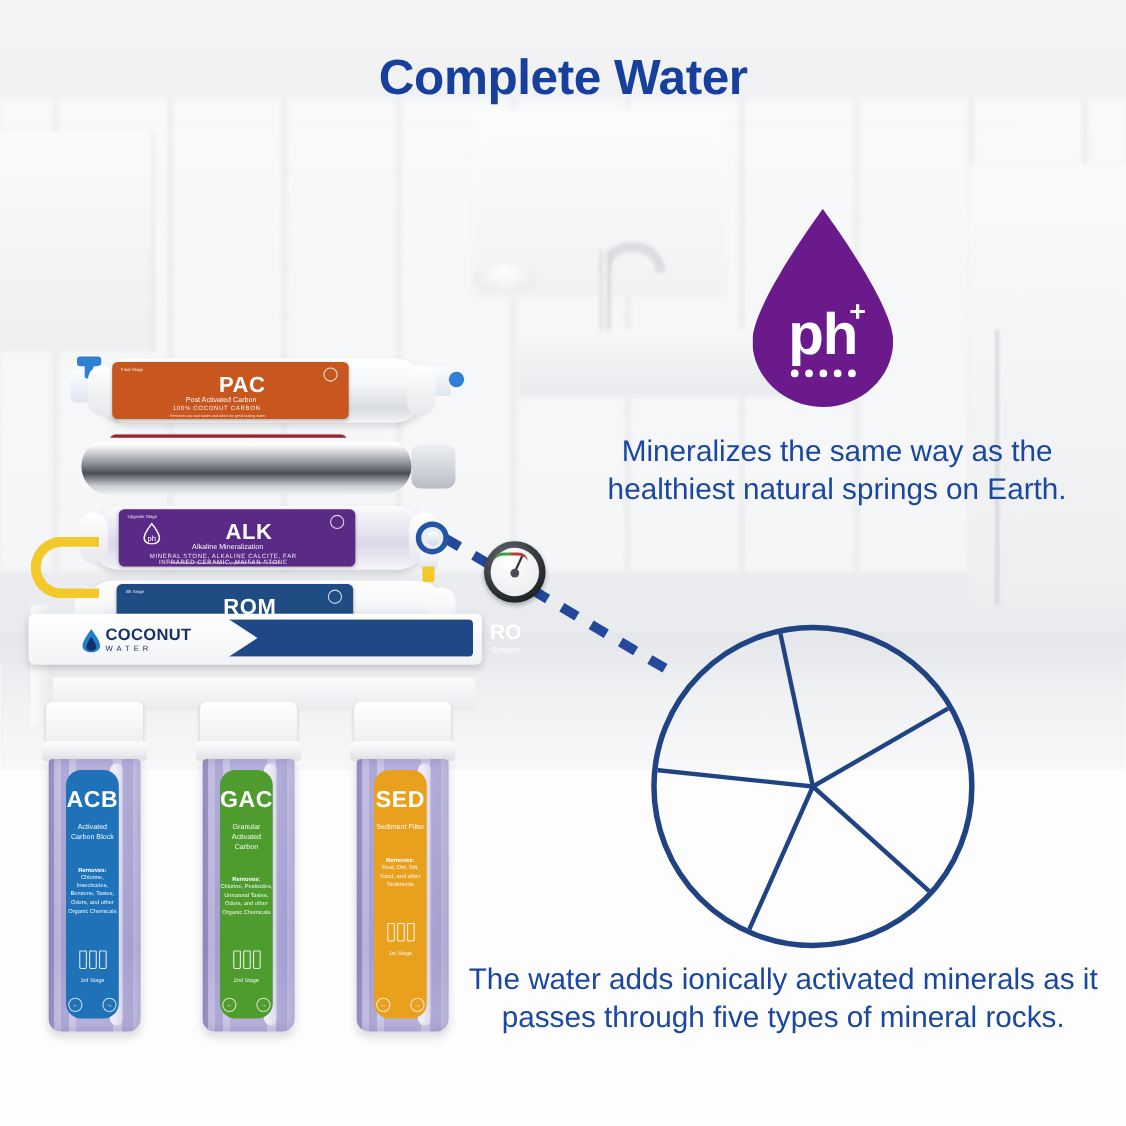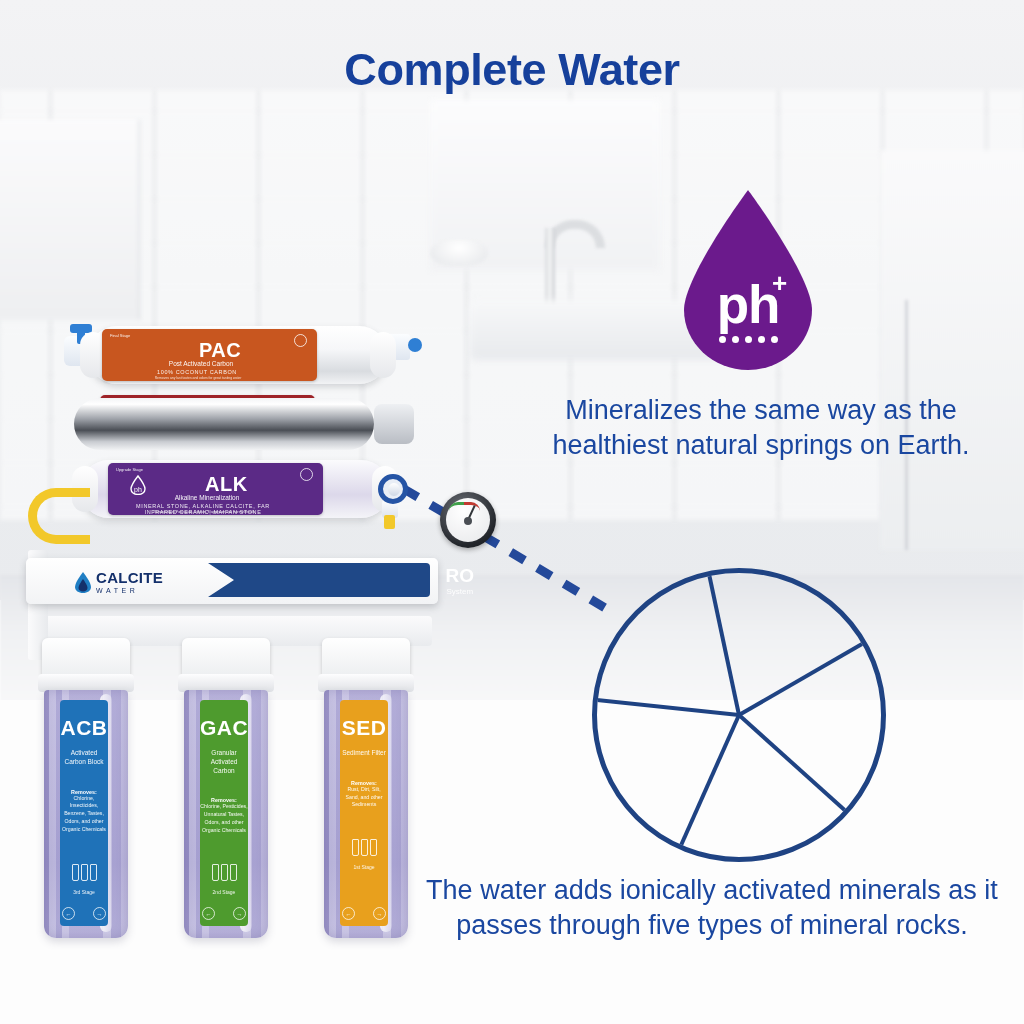--- a/index.html
+++ b/index.html
@@ -206,21 +206,21 @@
       linear-gradient(180deg,#cfcbe6,#b9b4d8 70%,#cdc9e4);
     box-shadow:inset 0 0 12px rgba(90,82,140,.3), 0 4px 8px rgba(80,80,110,.2);
   }
   .housing .shine{
     position:absolute; left:60px; top:56px; width:12px; height:238px;
     background:linear-gradient(90deg,rgba(255,255,255,.85),rgba(255,255,255,.25));
     border-radius:6px;
   }
   .hlabel{
     position:absolute; left:20px; top:62px; width:48px; height:226px;
-    border-radius:4px; color:#fff; text-align:center;
+    border-radius:14px; color:#fff; text-align:center;
   }
   .hlabel .hcode{ font-size:21px; font-weight:bold; margin-top:16px; letter-spacing:.5px; }
   .hlabel .hname{ font-size:6.5px; margin-top:9px; line-height:1.35; opacity:.95; }
   .hlabel .hrem-t{ font-size:5.4px; font-weight:bold; margin-top:22px; }
   .hlabel .hrem{ font-size:5.2px; line-height:1.5; opacity:.95; }
   .hlabel .stage{ font-size:5px; margin-top:8px; opacity:.9; }
   .hlabel .stageicon{ margin-top:30px; display:flex; justify-content:center; gap:2px; align-items:flex-end; }
   .hlabel .stageicon i{ display:block; width:7px; height:17px; border:1px solid rgba(255,255,255,.85); border-radius:1px 1px 2px 2px; }
   .hlabel .arrows{ position:absolute; left:2px; bottom:6px; width:44px; display:flex; justify-content:space-between; }
   .hlabel .arrows i{ width:13px; height:13px; border-radius:50%; border:1px solid rgba(255,255,255,.75);
@@ -607,31 +607,43 @@
         <text x="8" y="17" font-size="7" fill="#fff" text-anchor="middle" font-family="Liberation Sans, sans-serif">ph</text>
       </svg>
       <div class="code">ALK</div>
       <div class="name">Alkaline Mineralization</div>
       <div class="caps">MINERAL STONE, ALKALINE CALCITE, FAR INFRARED CERAMIC, MAIFAN STONE</div>
       <div class="micro">Remineralizes Potassium, Calcium, Magnesium and more minerals</div>
       <div class="badge"></div>
     </div>
   </div>
 
+  <div class="cart" style="left:58px;top:208px;width:330px;height:54px;border-radius:27px;">
+    <span class="cap l"></span>
+    <span class="cap r"></span>
+    <div class="label" style="left:30px;width:215px;background:#1f4c82;">
+      <div class="tiny-top">4th Stage</div>
+      <div class="code">ROM</div>
+      <div class="name">Reverse Osmosis Membrane</div>
+      <div class="caps">REVERSE OSMOSIS ELEMENT</div>
+      <div class="micro">Removes up to 99% of all contaminants</div>
+      <div class="badge"></div>
+    </div>
+  </div>
 
   <div id="base-bar"></div>
   <div id="frame-plate"></div>
   <div id="frame-chevron"></div>
   <div id="logo">
     <svg class="ldrop" viewBox="0 0 18 23">
       <path d="M9 1 C9 1 17 11 17 16 C17 19.8 13.4 22 9 22 C4.6 22 1 19.8 1 16 C1 11 9 1 9 1 Z" fill="#1f7ec4"></path>
       <path d="M9 8 C9 8 13.5 14 13.5 17 C13.5 19.2 11.4 20.6 9 20.6 C6.6 20.6 4.5 19.2 4.5 17 C4.5 14 9 8 9 8 Z" fill="#14306b"></path>
     </svg>
     <div class="ltext">
-      <div class="lmain">CALCITE</div>
+      <div class="lmain">COCONUT</div>
       <div class="lsub">WATER</div>
     </div>
   </div>
   <div id="ro-badge">
     <div class="rb1">RO</div>
     <div class="rb2">System</div>
   </div>
 
   <div class="housing" style="left:22px;top:318px;">
     <div class="neck"></div>

